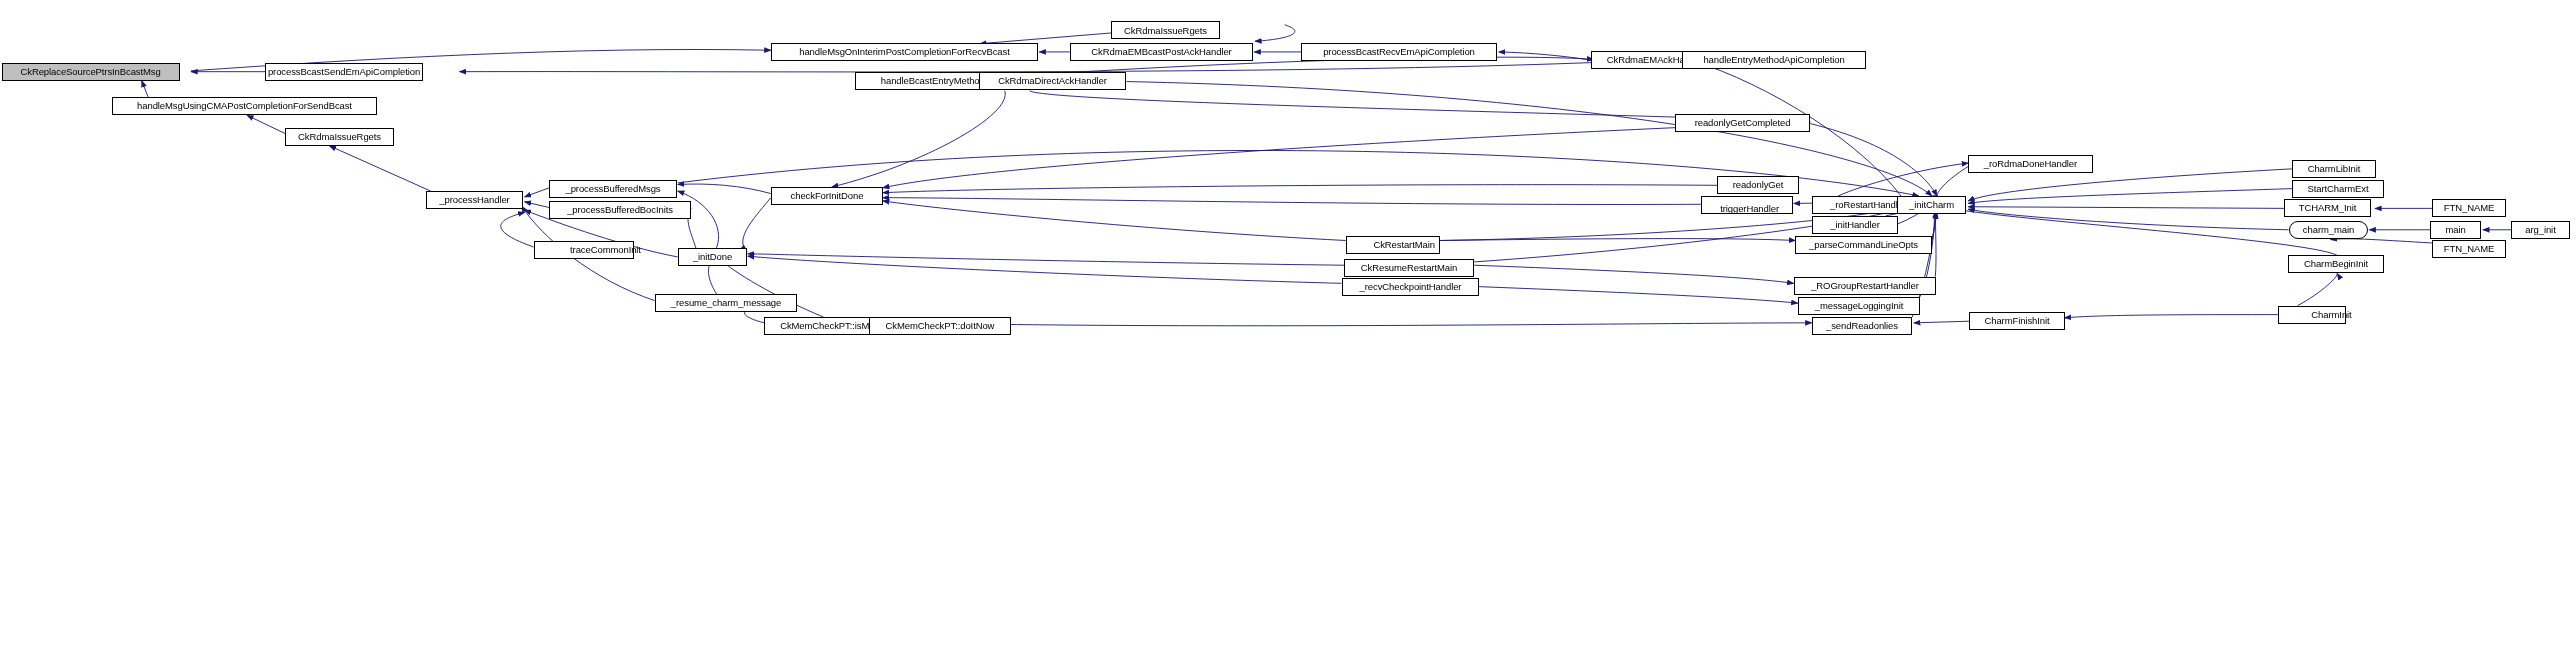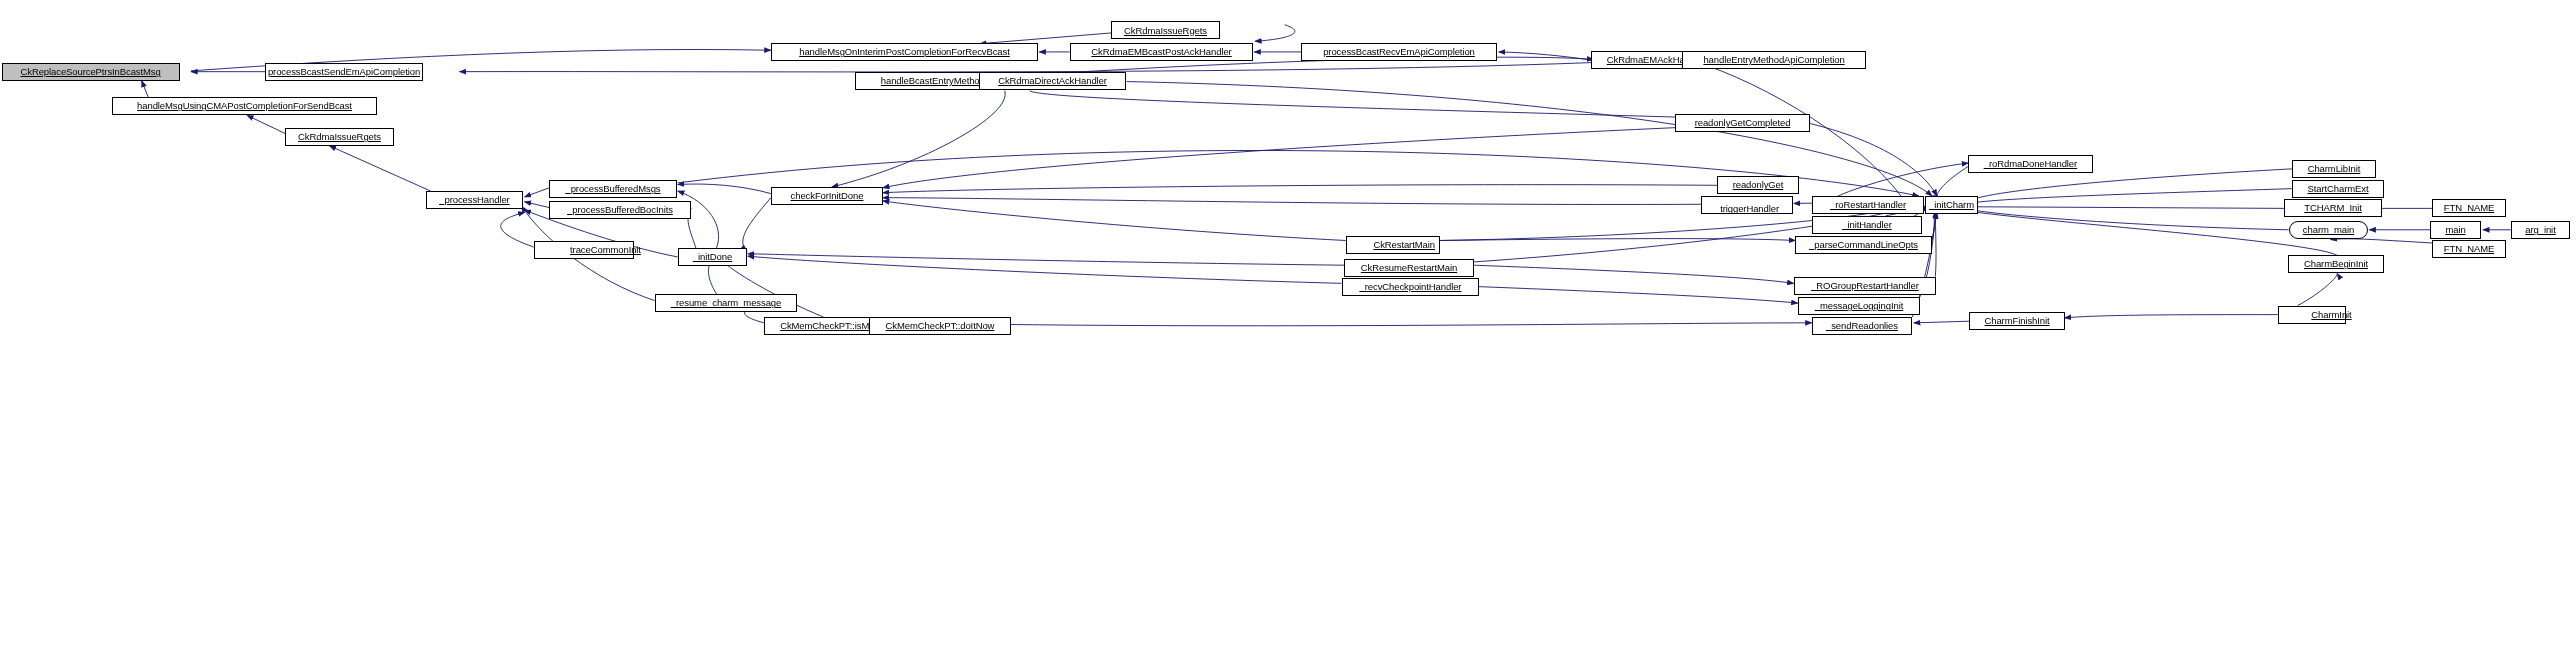--- a/index.html
+++ b/index.html
@@ -33,21 +33,20 @@
     font-size: 9.5px;
     line-height: 1;
     display: flex;
     align-items: center;
     justify-content: center;
     white-space: nowrap;
     height: 18px;
     letter-spacing: -0.1px;
     cursor: default;
     z-index: 2;
-    text-decoration: underline;
   }
   .node.highlight {
     background: #bfbfbf;
   }
   .node-label {
     display: block;
     padding: 0 4.1px;
   }
 </style>
 </head>
@@ -190,33 +189,33 @@
       </div>
       <div class="node" style="left: 1701px; top: 196px; width: 92px; align-items: flex-end;">
         <span class="node-label">_triggerHandler</span>
       </div>
       <div class="node" style="left: 771px; top: 187px; width: 112px;">
         <span class="node-label">checkForInitDone</span>
       </div>
       <div class="node" style="left: 1812px; top: 196px; width: 112px;">
         <span class="node-label">_roRestartHandler</span>
       </div>
-      <div class="node" style="left: 1897px; top: 196px; width: 53px; margin-left: 28px;">
+      <div class="node" style="left: 1897px; top: 196px; width: 69px;">
         <span class="node-label">_initCharm</span>
       </div>
-      <div class="node" style="left: 2284px; top: 199px; width: 98px; justify-content: center;">
+      <div class="node" style="left: 2284px; top: 199px; width: 87px; justify-content: center;">
         <span class="node-label">TCHARM_Init</span>
       </div>
       <div class="node" style="left: 2432px; top: 199px; width: 74px;">
         <span class="node-label">FTN_NAME</span>
       </div>
       <div class="node" style="left: 549px; top: 201px; width: 142px;">
         <span class="node-label">_processBufferedBocInits</span>
       </div>
-      <div class="node" style="left: 1812px; top: 216px; width: 110px;">
+      <div class="node" style="left: 1812px; top: 216px; width: 86px;">
         <span class="node-label">_initHandler</span>
       </div>
       <div class="node" style="left: 2289px; top: 221px; width: 79px; border-radius: 9px;">
         <span class="node-label">charm_main</span>
       </div>
       <div class="node" style="left: 2430px; top: 221px; width: 51px;">
         <span class="node-label">main</span>
       </div>
       <div class="node" style="left: 2511px; top: 221px; width: 59px;">
         <span class="node-label">arg_init</span>

